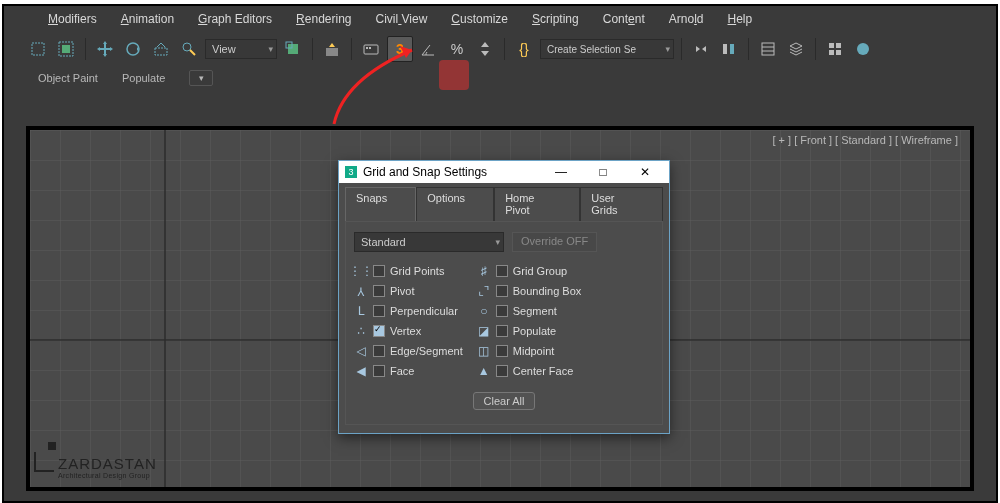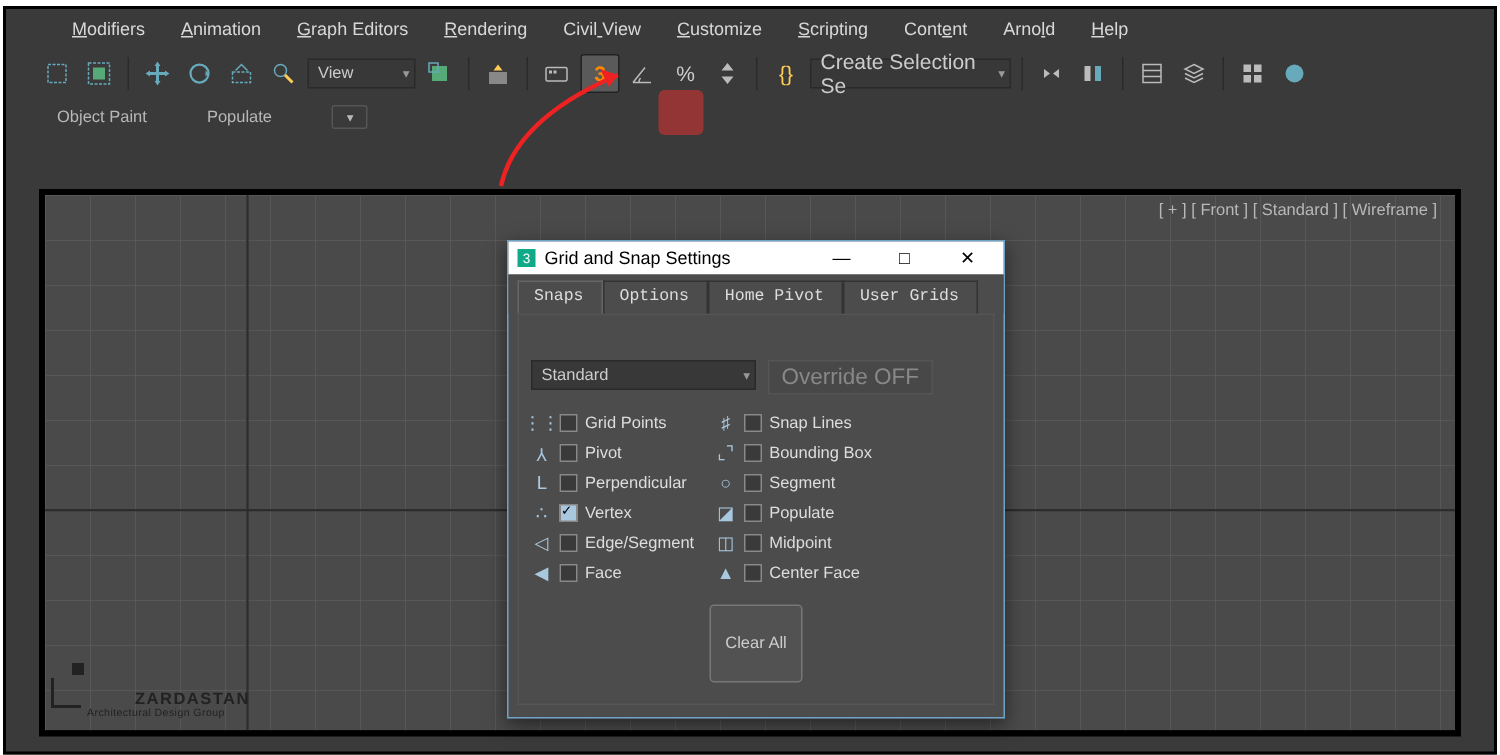--- a/index.html
+++ b/index.html
@@ -5,46 +5,46 @@
 body { margin:0; padding:0; background:#fff; font-family:"Segoe UI",Arial,sans-serif; font-size:12px; color:#d0d0d0; }
 #frame { width:992px; height:495px; margin:4px auto; border:2px solid #000; background:#3a3a3a; position:relative; overflow:hidden; }
 .menubar { display:flex; gap:24px; padding:6px 20px 6px 44px; background:#3a3a3a;align-items:flex-end; }
 .menubar span { color:#d8d8d8; cursor:default; }
 .menubar span u { text-decoration:underline; }
 .toolbar { display:flex; align-items:center; gap:4px; padding:2px 22px; background:#3a3a3a; position:relative; height:30px; }
 .tb-btn { width:24px; height:24px; display:flex; align-items:center; justify-content:center; border-radius:2px; }
 .tb-sep { width:1px; height:22px; background:#2a2a2a; margin:0 3px; }
 .tb-drop { background:#383838; border:1px solid #2a2a2a; padding:1px 14px 1px 6px; color:#ccc; font-size:11px; position:relative; height:16px; display:flex; align-items:center; }
 .tb-drop::after { content:"▾"; position:absolute; right:3px; font-size:9px; color:#999; }
-.ribbon2 { display:flex; align-items:center; gap:40px; padding:4px 22px 6px 34px; background:#3a3a3a; color:#b8b8b8; font-size:11px; }
+.ribbon2 { display:flex; align-items:center; gap:24px; padding:4px 22px 6px 34px; background:#3a3a3a; color:#b8b8b8; font-size:11px; }
 .viewport { position:absolute; left:22px; right:22px; top:120px; bottom:10px; background:#000000; }
 .vp-grid { position:absolute; inset:4px; overflow:hidden; }
 .vp-grid svg { width:100%; height:100%; display:block; }
 .vp-label { position:absolute; top:8px; right:16px; font-size:11px; color:#b8b8b8; cursor:default; }
 .dialog { position:absolute; left:334px; top:154px; width:330px; background:#4c4c4c; border:1px solid #6ca3c6; box-shadow:0 4px 12px rgba(0,0,0,.5); }
 .dlg-title { background:#fff; color:#000; padding:4px 6px; display:flex; align-items:center; gap:6px; font-size:12px; }
 .dlg-title .sp { flex:1; }
 .dlg-title .wbtn { width:36px; text-align:center; font-family:Arial; cursor:default; }
 .dlg-tabs { display:flex; padding:4px 6px 0 6px; gap:0; background:#4c4c4c; }
-.dlg-tab { padding:4px 12px 5px 10px; border:1px solid #333; border-bottom:none; background:#4c4c4c; color:#ddd; font-size:11px; cursor:default; position:relative;font-family:Liberation Mono, monospace; }
+.dlg-tab { padding:4px 28px 5px 10px; border:1px solid #333; border-bottom:none; background:#4c4c4c; color:#ddd; font-size:11px; cursor:default; position:relative; }
 .dlg-tab.active { background:#4c4c4c; z-index:2; border-color:#666; }
 .dlg-body { border:1px solid #555; margin:0 6px 8px 6px; padding:10px 8px 14px 8px; background:#4c4c4c; }
-.dlg-row1 { display:flex; gap:8px; margin-bottom:12px;margin-top:20px; }
+.dlg-row1 { display:flex; gap:8px; margin-bottom:12px; }
 .snap-grid { display:flex; gap:14px; }
 .snap-col { display:flex; flex-direction:column; gap:6px; }
 .snap-item { display:flex; align-items:center; gap:5px; }
 .snap-ico { width:14px; height:14px; display:flex; align-items:center; justify-content:center; color:#a8c8e0; font-size:12px; }
 .snap-chk { width:10px; height:10px; border:1px solid #888; background:#3a3a3a; display:inline-block; }
 .snap-chk.on { background:#a8c8e0; position:relative; }
 .snap-chk.on::after { content:"✓"; color:#000; font-size:9px; position:absolute; left:0; top:-2px; }
 .snap-lbl { font-size:11px; color:#ddd; }
-.clear-btn { display:block; margin:14px auto 0; padding:19px 10px; border:1px solid #777; border-radius:3px; color:#ccc; font-size:11px; background:#525252; cursor:default; }
-.override { padding:2px 8px; color:#888; font-size:15px; border:1px solid #555; background:#484848; }
+.clear-btn { display:block; margin:14px auto 0; padding:2px 10px; border:1px solid #777; border-radius:3px; color:#ccc; font-size:11px; background:#525252; cursor:default; }
+.override { padding:2px 8px; color:#888; font-size:11px; border:1px solid #555; background:#484848; }
 .watermark { position:absolute; left:30px; bottom:22px; color:#222; font-family:Arial; }
-.watermark .big { font-size:11px; letter-spacing:1px; font-weight:bold;margin-left:32px; }
+.watermark .big { font-size:15px; letter-spacing:1px; font-weight:normal; }
 .watermark .sml { font-size:7px; letter-spacing:0.3px; }
 .wm-icon { display:inline-block; width:18px; height:18px; border:2px solid #222; border-top:none; border-right:none; vertical-align:bottom; margin-right:4px; position:relative; }
 .wm-icon::before { content:""; position:absolute; right:-2px; top:-10px; width:8px; height:8px; background:#222; }
 .arrow { position:absolute; left:320px; top:28px; width:120px; height:100px; pointer-events:none; }
 .hl { position:absolute; left:435px; top:54px; width:30px; height:30px; background:rgba(220,50,50,.55); border-radius:4px; }
 </style>
 </head>
 <body>
 
 <div id="frame">
@@ -134,21 +134,21 @@
       </div>
     <div class="tb-btn">
         <svg width="14" height="16">
           <path d="M7 1l4 5h-8zM7 15l-4-5h8z" fill="#bbb"></path>
         </svg>
       </div>
     <div class="tb-sep"></div>
     <div class="tb-btn">
         <span style="color:#fc5;font-size:14px">{}</span>
       </div>
-    <div class="tb-drop" style="width:112px;font-size:14px">Create Selection Se</div>
+    <div class="tb-drop" style="width:112px;font-size:10px">Create Selection Se</div>
     <div class="tb-sep"></div>
     <div class="tb-btn">
         <svg width="16" height="16">
           <path d="M8 2v12M3 5l4 3-4 3zM13 5l-4 3 4 3z" fill="#bbb"></path>
         </svg>
       </div>
     <div class="tb-btn">
         <svg width="16" height="16">
           <rect x="2" y="3" width="4" height="10" fill="#bbb"></rect>
           <rect x="9" y="3" width="4" height="10" fill="#6ab"></rect>
@@ -262,21 +262,21 @@
             <div class="snap-item">
               <span class="snap-ico">◀</span>
               <span class="snap-chk"></span>
               <span class="snap-lbl">Face</span>
             </div>
           </div>
         <div class="snap-col" id="snap-right">
             <div class="snap-item">
               <span class="snap-ico">♯</span>
               <span class="snap-chk"></span>
-              <span class="snap-lbl">Snap Lines</span>
+              <span class="snap-lbl">Grid Group</span>
             </div>
             <div class="snap-item">
               <span class="snap-ico">⌞⌝</span>
               <span class="snap-chk"></span>
               <span class="snap-lbl">Bounding Box</span>
             </div>
             <div class="snap-item">
               <span class="snap-ico">○</span>
               <span class="snap-chk"></span>
               <span class="snap-lbl">Segment</span>

